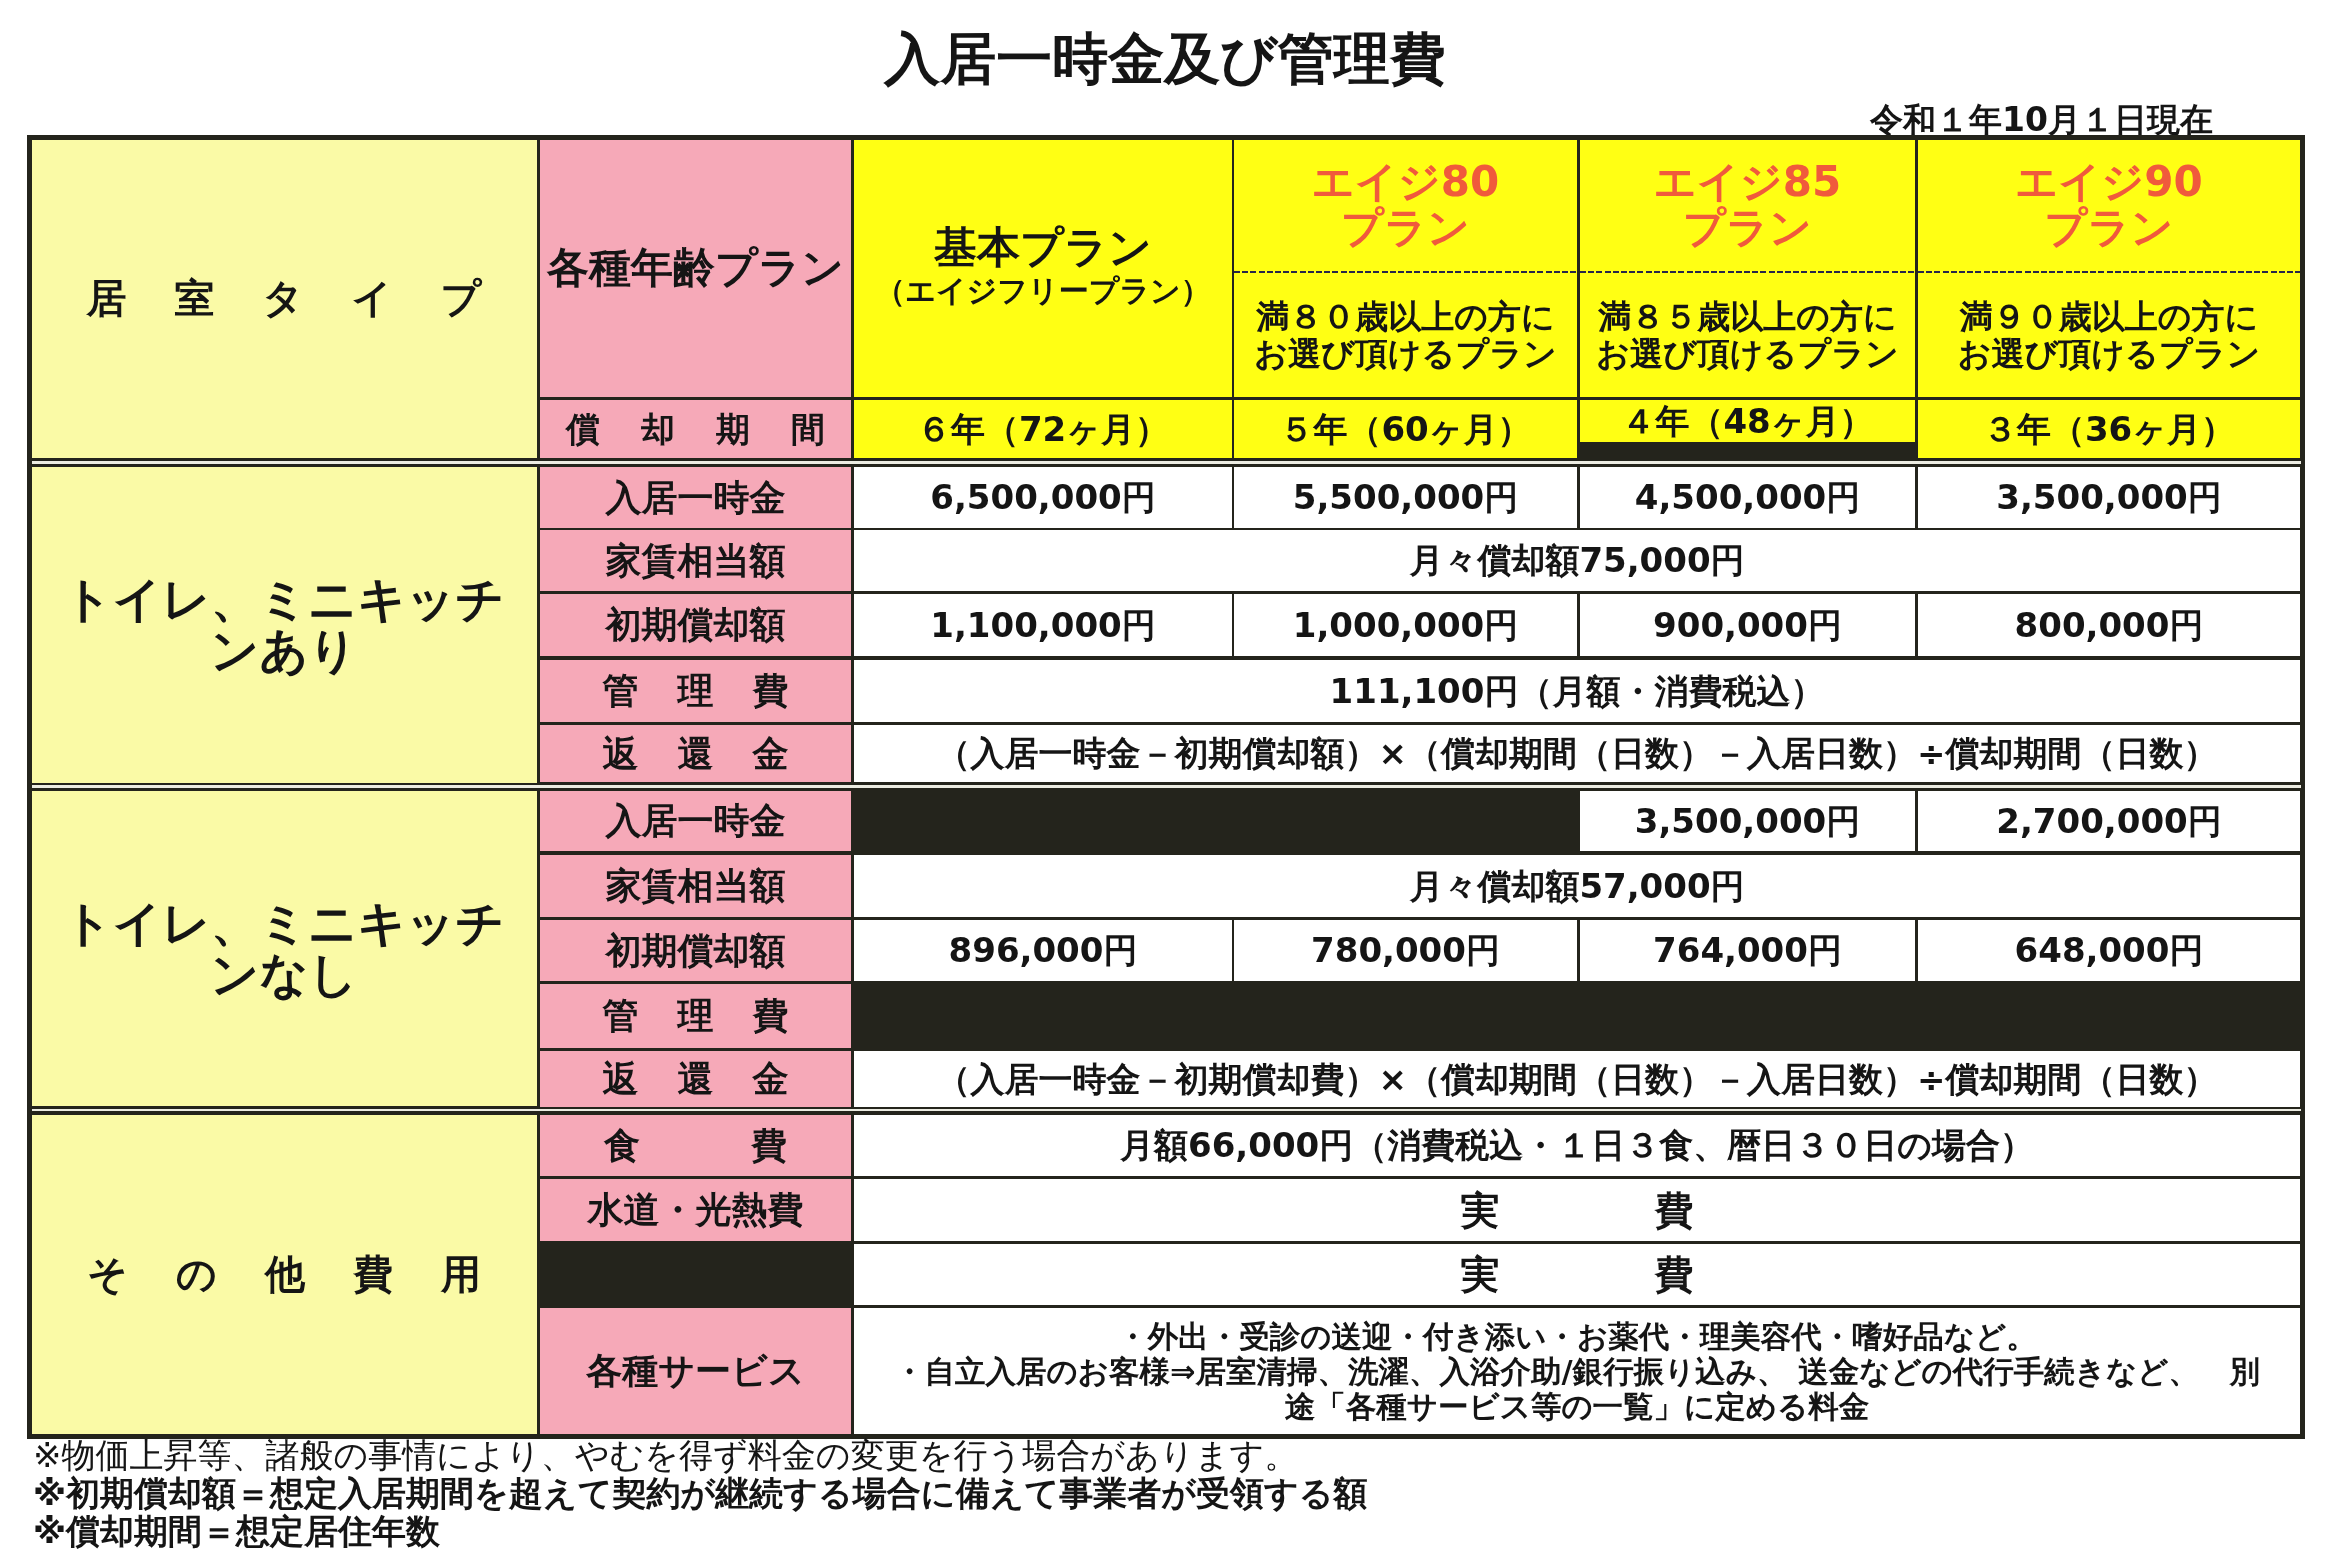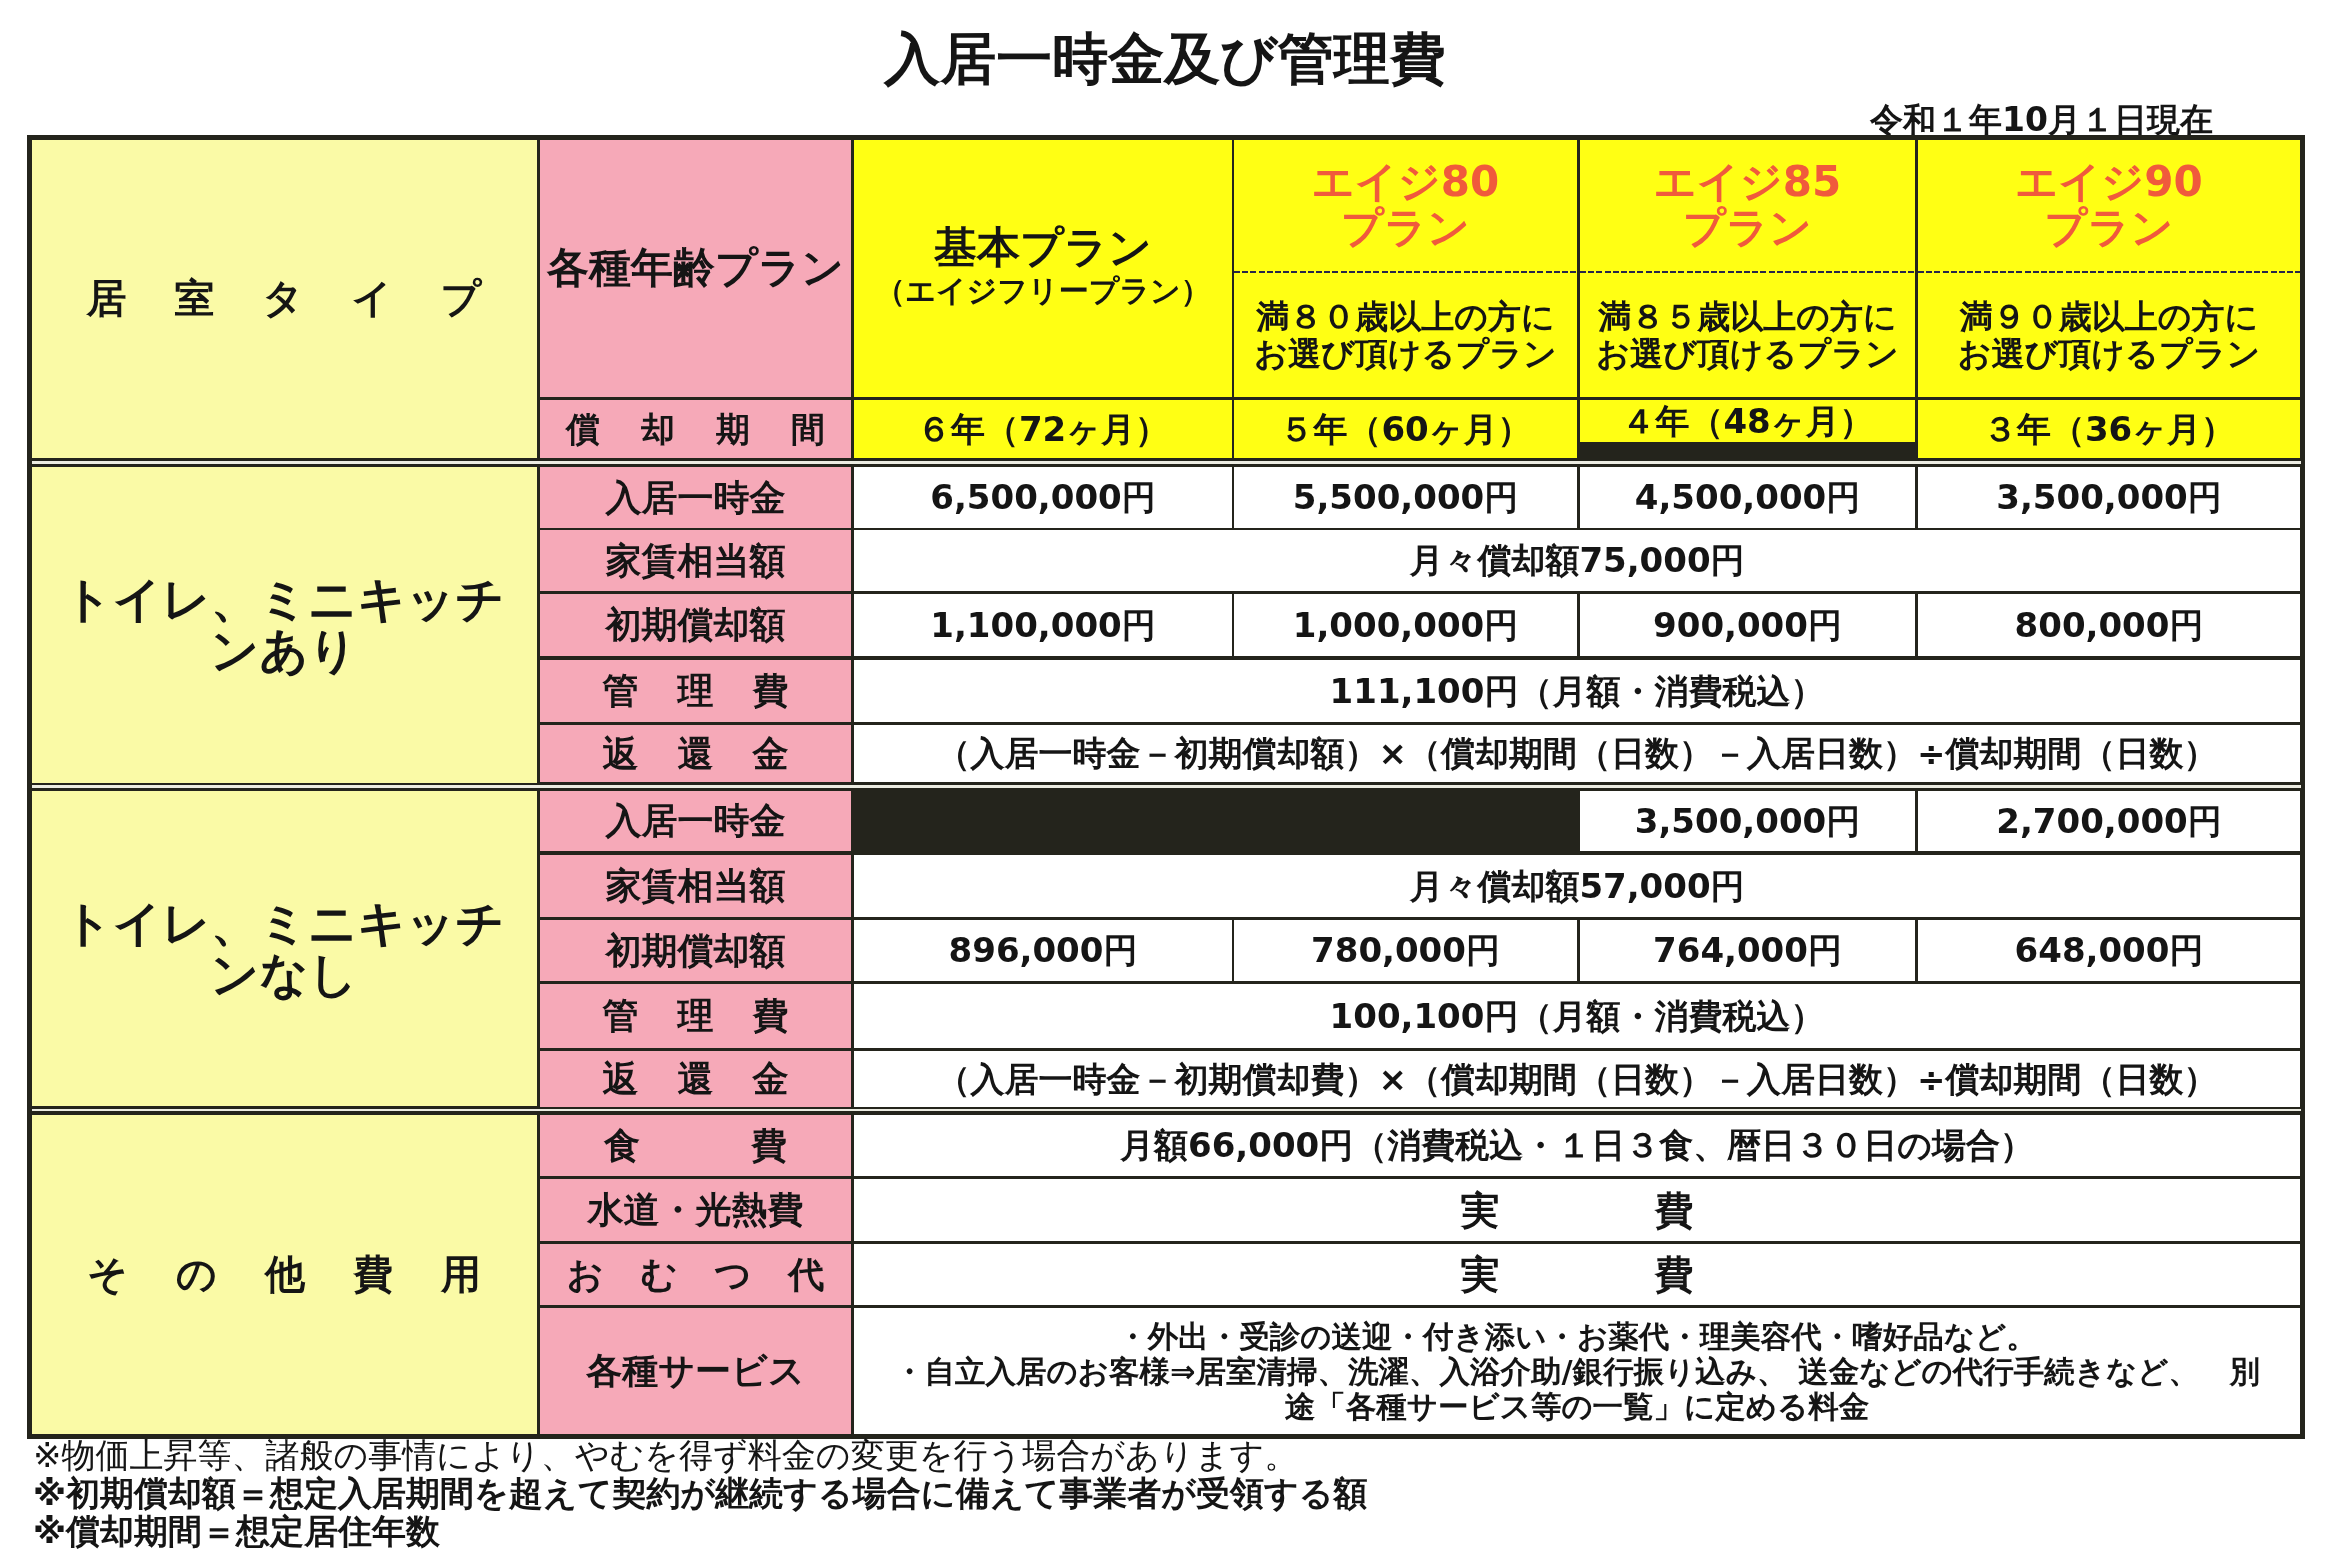--- a/index.html
+++ b/index.html
@@ -240,23 +240,20 @@
   <div class="cell bg-white" style="left:1553px;top:785px;width:335px;height:61px">
     <span class="t-value">764,000円</span>
   </div>
   <div class="cell bg-white" style="left:1891px;top:785px;width:382px;height:61px">
     <span class="t-value">648,000円</span>
   </div>
 
   <div class="cell bg-pink" style="left:513px;top:849px;width:311px;height:64px">
     <span class="sp-label3">管理費</span>
   </div>
-  <div class="cell bg-white" style="left:827px;top:849px;width:1446px;height:64px">
-    <span class="t-value">100,100円（月額・消費税込）</span>
-  </div>
 
   <div class="cell bg-pink" style="left:513px;top:916px;width:311px;height:56px">
     <span class="sp-label3">返還金</span>
   </div>
   <div class="cell bg-white" style="left:827px;top:916px;width:1446px;height:56px">
     <span class="t-value">（入居一時金－初期償却費）×（償却期間（日数）－入居日数）÷償却期間（日数）</span>
   </div>
 
   <div class="strip" style="top:974px;height:2.2px"></div>
 
@@ -271,23 +268,20 @@
     <span class="t-value">月額66,000円（消費税込・１日３食、暦日３０日の場合）</span>
   </div>
 
   <div class="cell bg-pink" style="left:513px;top:1044px;width:311px;height:62px">
     <span class="t-label">水道・光熱費</span>
   </div>
   <div class="cell bg-white" style="left:827px;top:1044px;width:1446px;height:62px">
     <span class="sp-actual">実費</span>
   </div>
 
-  <div class="cell bg-pink" style="left:513px;top:1109px;width:311px;height:61px">
-    <span class="sp-diaper">おむつ代</span>
-  </div>
   <div class="cell bg-white" style="left:827px;top:1109px;width:1446px;height:61px">
     <span class="sp-actual">実費</span>
   </div>
 
   <div class="cell bg-pink" style="left:513px;top:1173px;width:311px;height:126px">
     <span class="t-label">各種サービス</span>
   </div>
   <div class="cell bg-white" style="left:827px;top:1173px;width:1446px;height:126px">
     <span class="t-service">・外出・受診の送迎・付き添い・お薬代・理美容代・嗜好品など。</span>
     <span class="t-service">・自立入居のお客様⇒居室清掃、洗濯、入浴介助/銀行振り込み、 送金などの代行手続きなど、　別</span>

